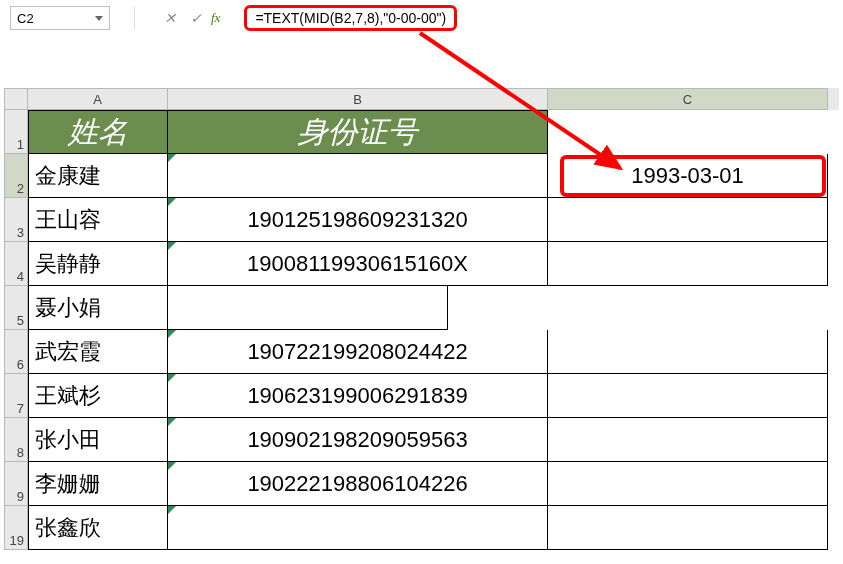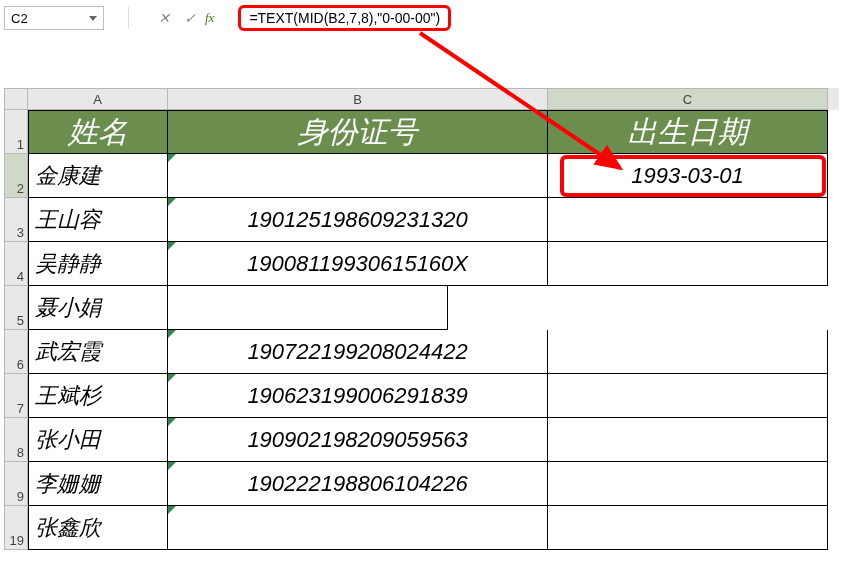--- a/index.html
+++ b/index.html
@@ -1,39 +1,39 @@
 <!DOCTYPE html>
 <html><head>
 <meta charset="utf-8">
 <style>
 * { box-sizing: border-box; margin: 0; padding: 0; }
 body { font-family: "Microsoft YaHei", Arial, sans-serif; background: #fff; position: relative; width: 843px; height: 564px; overflow: hidden; }
 
-.formula-bar { position: absolute; top: 4px; left: 4px; right: 4px; height: 28px; display: flex; align-items: center; gap: 24px; }
+.formula-bar { position: absolute; top: 4px; left: 10px; right: 4px; height: 28px; display: flex; align-items: center; gap: 24px; }
 .name-box { width: 100px; height: 24px; border: 1px solid #c0c0c0; background: #fff; display: flex; align-items: center; justify-content: space-between; padding: 0 6px; font-size: 13px; }
 .name-box .dropdown { width: 0; height: 0; border-left: 4px solid transparent; border-right: 4px solid transparent; border-top: 5px solid #666; }
 .fx-icons { display: flex; align-items: center; gap: 4px; }
 .fx-btn { width: 22px; height: 22px; display: flex; align-items: center; justify-content: center; font-size: 14px; color: #888; font-style: italic; font-family: "Times New Roman", serif; }
 .fx-label { font-style: italic; font-size: 13px; color: #4d7c0f; font-family: "Times New Roman", serif; }
 .formula-input-wrap { flex: 1; height: 24px; display: flex; align-items: center; }
 .formula-highlight { border: 3px solid #ff0000; border-radius: 6px; padding: 2px 8px; font-size: 14px; background: #fff; }
 .divider-v { width: 1px; height: 22px; background: #ddd; }
 
 .sheet { position: absolute; top: 88px; left: 4px; right: 4px; bottom: 4px; overflow: hidden; }
 
 .col-headers { display: flex; height: 22px; background: #e8e8e8; }
 .corner { width: 24px; height: 22px; border: 1px solid #b8b8b8; background: #e8e8e8; }
 .col-header { border: 1px solid #b8b8b8; border-left: none; display: flex; align-items: center; justify-content: center; font-size: 13px; color: #444; background: #e8e8e8; }
 .col-header.selected { background: #d0d8c8; }
 
 .row { display: flex; }
 .row-header { width: 24px; border: 1px solid #b8b8b8; border-top: none; display: flex; align-items: flex-end; justify-content: flex-end; padding: 0px 3px 1px 0; font-size: 13px; color: #444; background: #e8e8e8; }
 .row-header.selected { background: #d0d8c8; }
 
-.cell { border-right: 1px solid #000; border-bottom: 1px solid #000; display: flex; align-items: center; font-size: 22px; padding: 4px 6px; position: relative; overflow: hidden; font-style: italic; }
+.cell { border-right: 1px solid #000; border-bottom: 1px solid #000; display: flex; align-items: center; font-size: 22px; padding: 4px 6px; position: relative; overflow: hidden; }
 .header-row .cell { background: #6b8e4e; color: #fff; font-family: Liberation Sans, sans-serif; font-size: 30px; font-style: italic; justify-content: center; border-right:1px solid #000; border-bottom:1px solid #000; }
 .data-row .cell { background: #fff; }
 .data-row .cell .triangle { position: absolute; top: 0; left: 0; width: 0; height: 0; border-top: 8px solid #2e8b57; border-right: 8px solid transparent; }
 
 .col-a { width: 140px; }
 .col-b { width: 380px; justify-content: center; }
 .col-c { width: 280px; justify-content: center; }
 
 .header-row { height: 44px; }
 .data-row { height: 44px; }
@@ -79,21 +79,20 @@
     <div class="corner"></div>
     <div class="col-header col-a">A</div>
     <div class="col-header col-b">B</div>
     <div class="col-header col-c selected">C</div>
   </div>
 
   <div class="row header-row">
     <div class="row-header">1</div>
     <div class="cell col-a first-border top-border">姓名</div>
     <div class="cell col-b top-border">身份证号</div>
-    <div class="cell col-c top-border">出生日期</div>
   </div>
 
   <div id="rows-container">
       <div class="row data-row">
         <div class="row-header selected">2</div>
         <div class="cell col-a first-border">金康建</div>
         <div class="cell col-b">
           <div class="triangle"></div>
         </div>
         <div class="cell col-c">1993-03-01</div>

